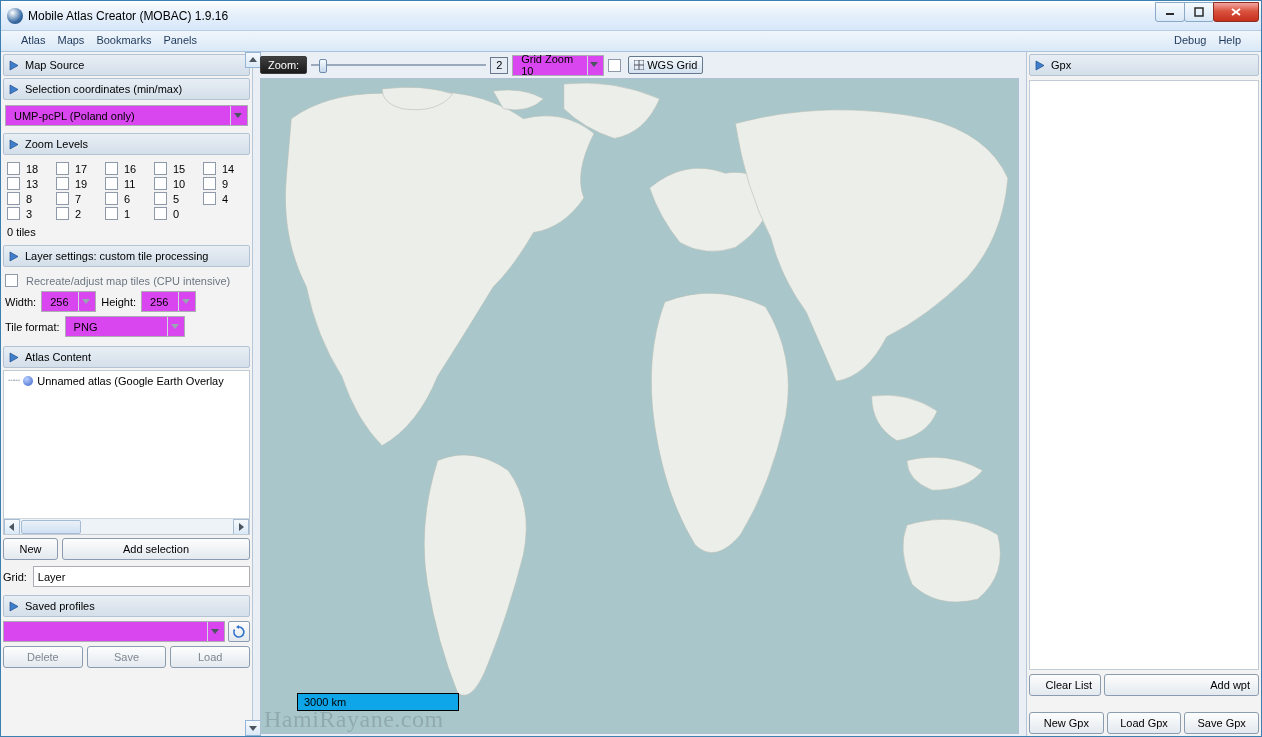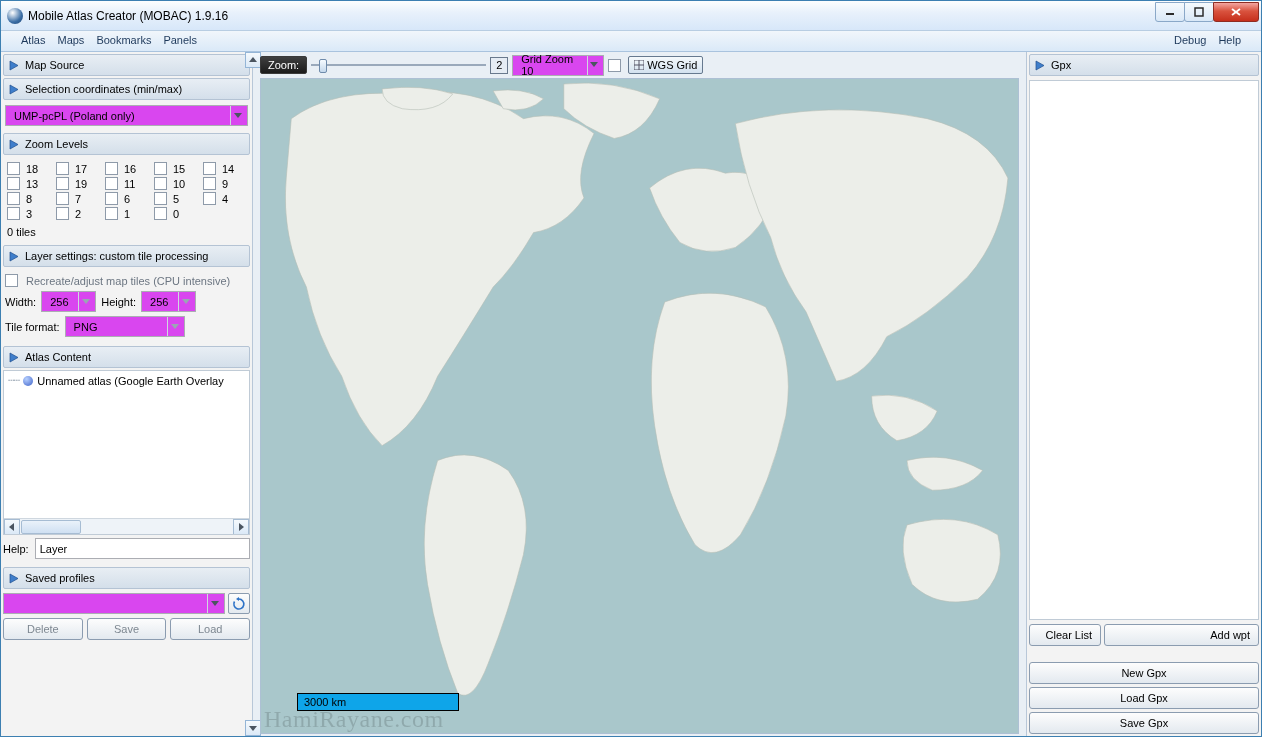--- a/index.html
+++ b/index.html
@@ -95,21 +95,21 @@
 
 .map-canvas { flex:1; margin:2px; border:1px solid #adc0d4; background:#a9c7cb; position:relative; overflow:hidden; }
 .map-canvas svg { position:absolute; inset:0; width:100%; height:100%; }
 .scalebar { position:absolute; left:36px; bottom:22px; width:162px; height:18px; background:#0ea5e9; border:1px solid #000; padding-left:6px; display:flex; align-items:center; font-size:11px; }
 
 
 .right { width:235px; border-left:1px solid #b8c7d8; background:#f3f3f3; display:flex; flex-direction:column; }
 .gpx-list { flex:1; margin:2px; background:#fff; border:1px solid #c0cbd6; }
 .gpx-btns { padding:2px; display:grid; grid-template-columns: 72px 1fr; gap:3px; }
 .gpx-btns .btn { width:100%;justify-content:flex-end; }
-.gpx-btns-row2 { display:grid; grid-template-columns: repeat(1, 1fr); gap:3px; padding:14px 2px 2px; }
+.gpx-btns-row2 { display:grid; grid-template-columns: repeat(3, 1fr); gap:3px; padding:14px 2px 2px; }
 .gpx-btns-row2 .btn { width:100%; }
 
 .watermark { position:absolute; left:6px; bottom:3px; font-size:24px; color:rgba(0,0,0,0.15); letter-spacing:0.5px; pointer-events:none; font-family: Georgia, serif; }
 </style>
 </head>
 <body>
 
 <div class="window">
 
   <div class="titlebar">
@@ -341,22 +341,30 @@
             <div class="strack">
                 <div class="sthumb"></div>
               </div>
             <div class="sbtn">
                 <svg width="6" height="8">
                   <polygon points="1,0 6,4 1,8" fill="#4b5560"></polygon>
                 </svg>
               </div>
           </div>
         </div>
+        <div class="ac-btns">
+          <div class="btn new">
+              <span>New</span>
+            </div>
+          <div class="btn add">
+              <span>Add selection</span>
+            </div>
+        </div>
         <div class="name-row">
-          <span>Help:</span>
+          <span>Grid:</span>
           <div class="txt">
               <span>Layer</span>
             </div>
         </div>
 
         <div class="sect">
           <span class="arrow">
               <svg width="13" height="13">
                 <polygon points="2,2 10,6.5 2,11" fill="#3f7ecb" stroke="#1f4f8e" stroke-width="0.7"></polygon>
               </svg>

